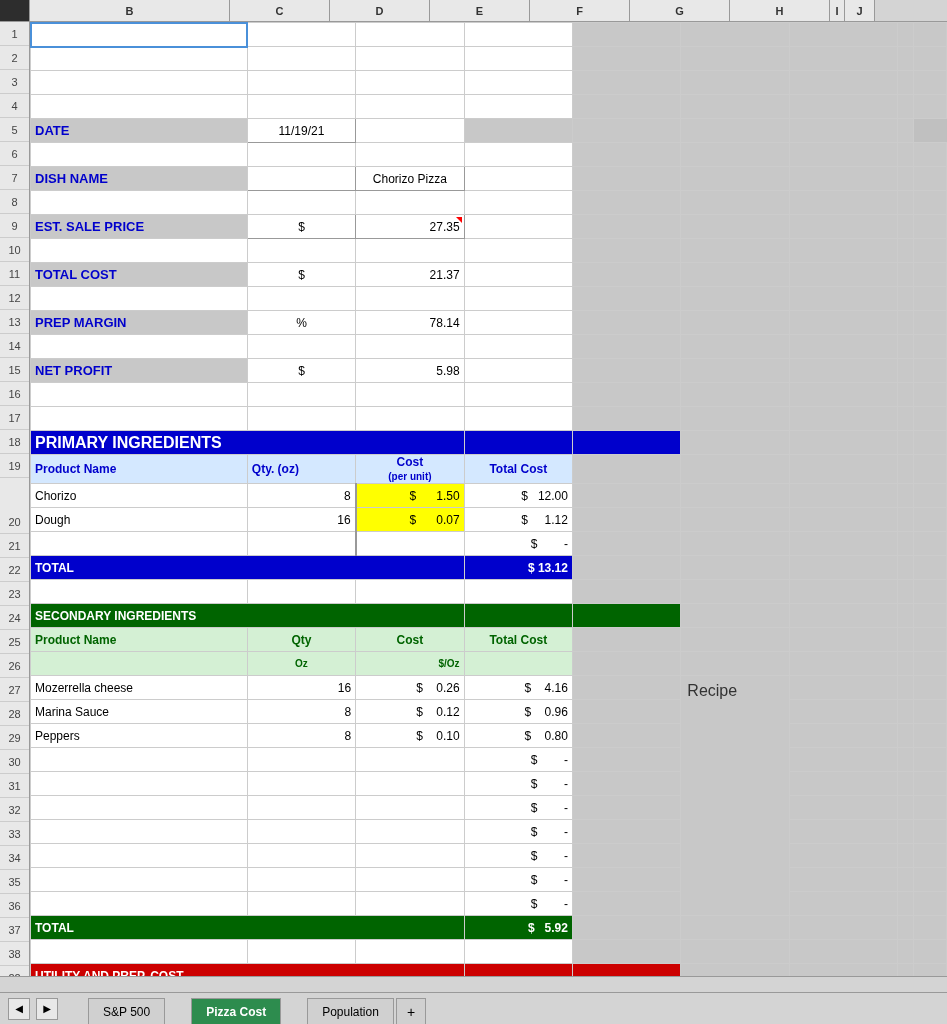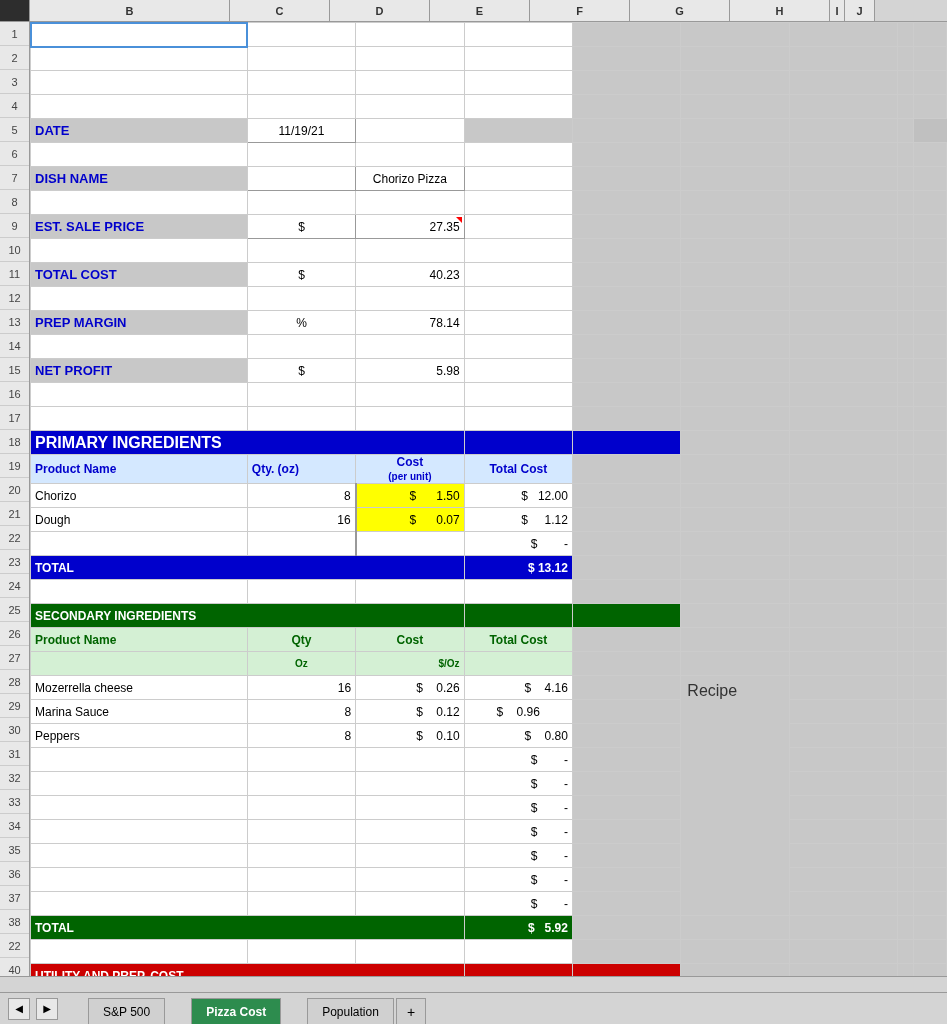--- a/index.html
+++ b/index.html
@@ -276,21 +276,21 @@
     <div class="row-num" style="height:24px;">10</div>
     <div class="row-num" style="height:24px;">11</div>
     <div class="row-num" style="height:24px;">12</div>
     <div class="row-num" style="height:24px;">13</div>
     <div class="row-num" style="height:24px;">14</div>
     <div class="row-num" style="height:24px;">15</div>
     <div class="row-num" style="height:24px;">16</div>
     <div class="row-num" style="height:24px;">17</div>
     <div class="row-num" style="height:24px;">18</div>
     <div class="row-num" style="height:24px;">19</div>
-    <div class="row-num" style="height:24px;">20</div>
+    <div class="row-num" style="height:24px;margin-top:32px;">20</div>
     <div class="row-num" style="height:24px;">21</div>
     <div class="row-num" style="height:24px;">22</div>
     <div class="row-num" style="height:24px;">23</div>
     <div class="row-num" style="height:24px;">24</div>
     <div class="row-num" style="height:24px;">25</div>
     <div class="row-num" style="height:24px;">26</div>
     <div class="row-num" style="height:24px;">27</div>
     <div class="row-num" style="height:24px;">28</div>
     <div class="row-num" style="height:24px;">29</div>
     <div class="row-num" style="height:24px;">30</div>
@@ -441,21 +441,21 @@
           <td></td>
           <td></td>
           <td></td>
           <td></td>
           <td></td>
         </tr>
 
         <tr>
           <td class="cell-blue-label">TOTAL COST</td>
           <td class="cell-white" style="text-align:center;">$</td>
-          <td class="cell-white" style="text-align:right;">40.23</td>
+          <td class="cell-white" style="text-align:right;">21.37</td>
           <td class="cell-white"></td>
           <td></td>
           <td></td>
           <td></td>
           <td></td>
           <td></td>
         </tr>
 
         <tr>
           <td class="cell-white"></td>
@@ -658,21 +658,21 @@
           <td class="recipe-box" rowspan="10" style="vertical-align:top; padding:6px;">Recipe</td>
           <td></td>
           <td></td>
           <td></td>
         </tr>
 
         <tr>
           <td class="cell-white">Marina Sauce</td>
           <td class="cell-white cell-right">8</td>
           <td class="cell-white cell-right">$ &nbsp;&nbsp; 0.12</td>
-          <td class="cell-white" style="text-align:center; padding-right:4px;">$ &nbsp;&nbsp; 0.96</td>
+          <td class="cell-white" style="text-align:right; padding-right:4px;">$ &nbsp;&nbsp; 0.96</td>
           <td></td>
           <td></td>
           <td></td>
           <td></td>
         </tr>
 
         <tr>
           <td class="cell-white">Peppers</td>
           <td class="cell-white cell-right">8</td>
           <td class="cell-white cell-right">$ &nbsp;&nbsp; 0.10</td>

